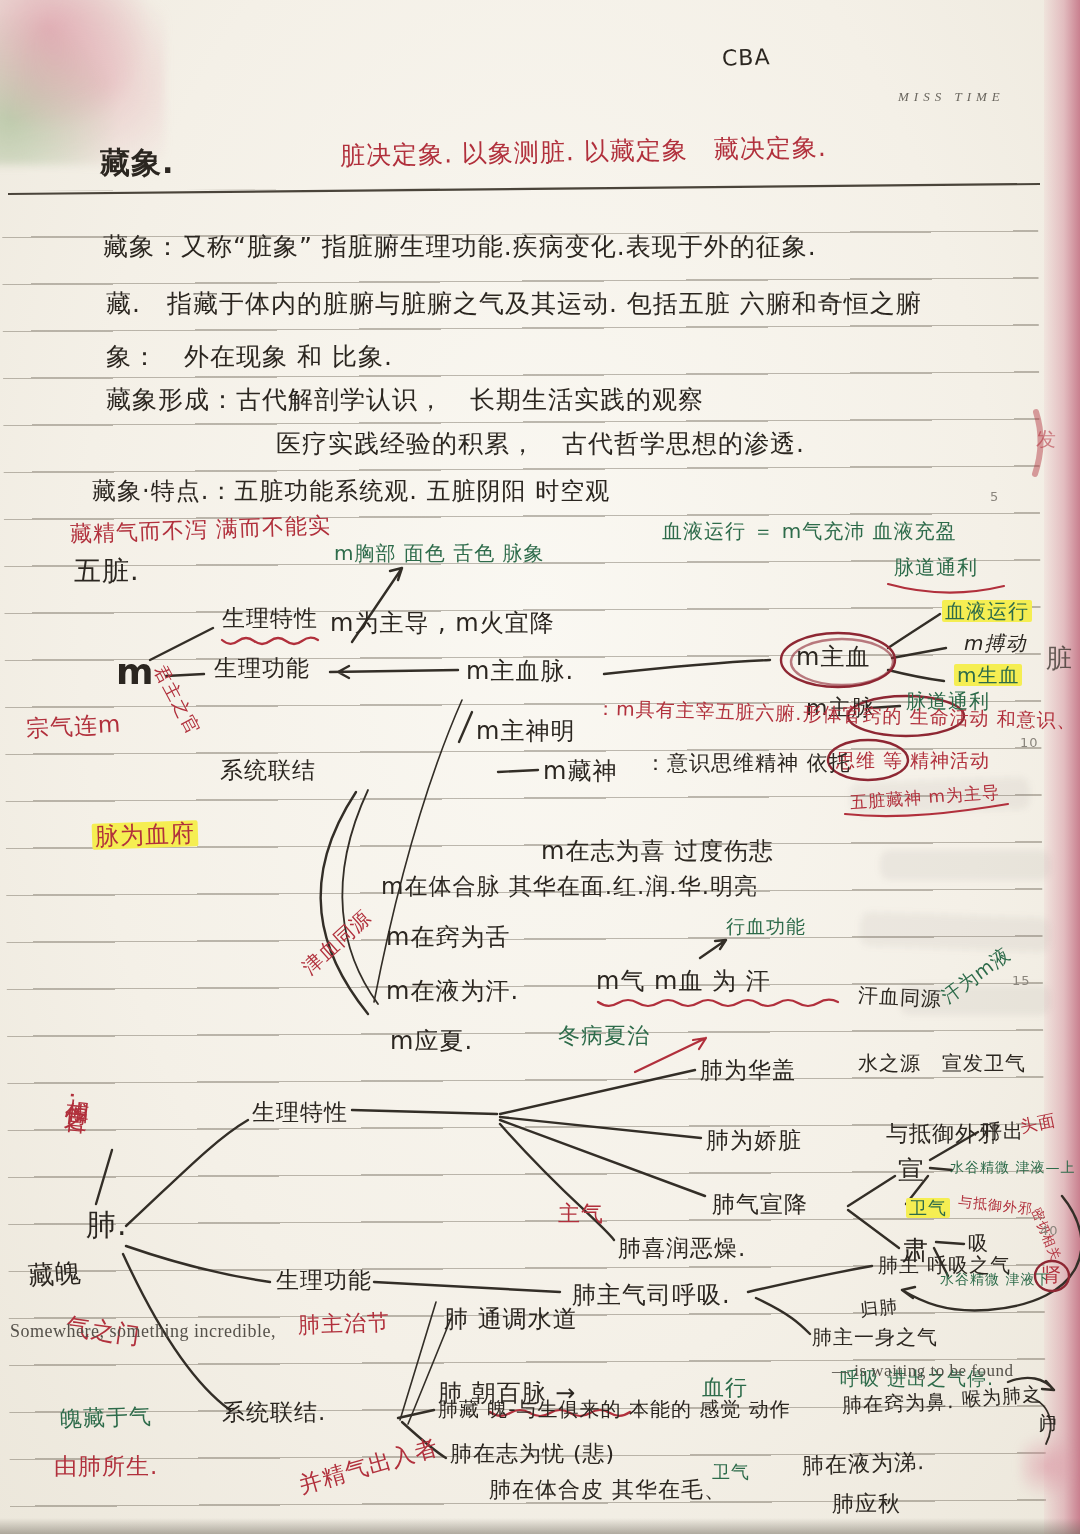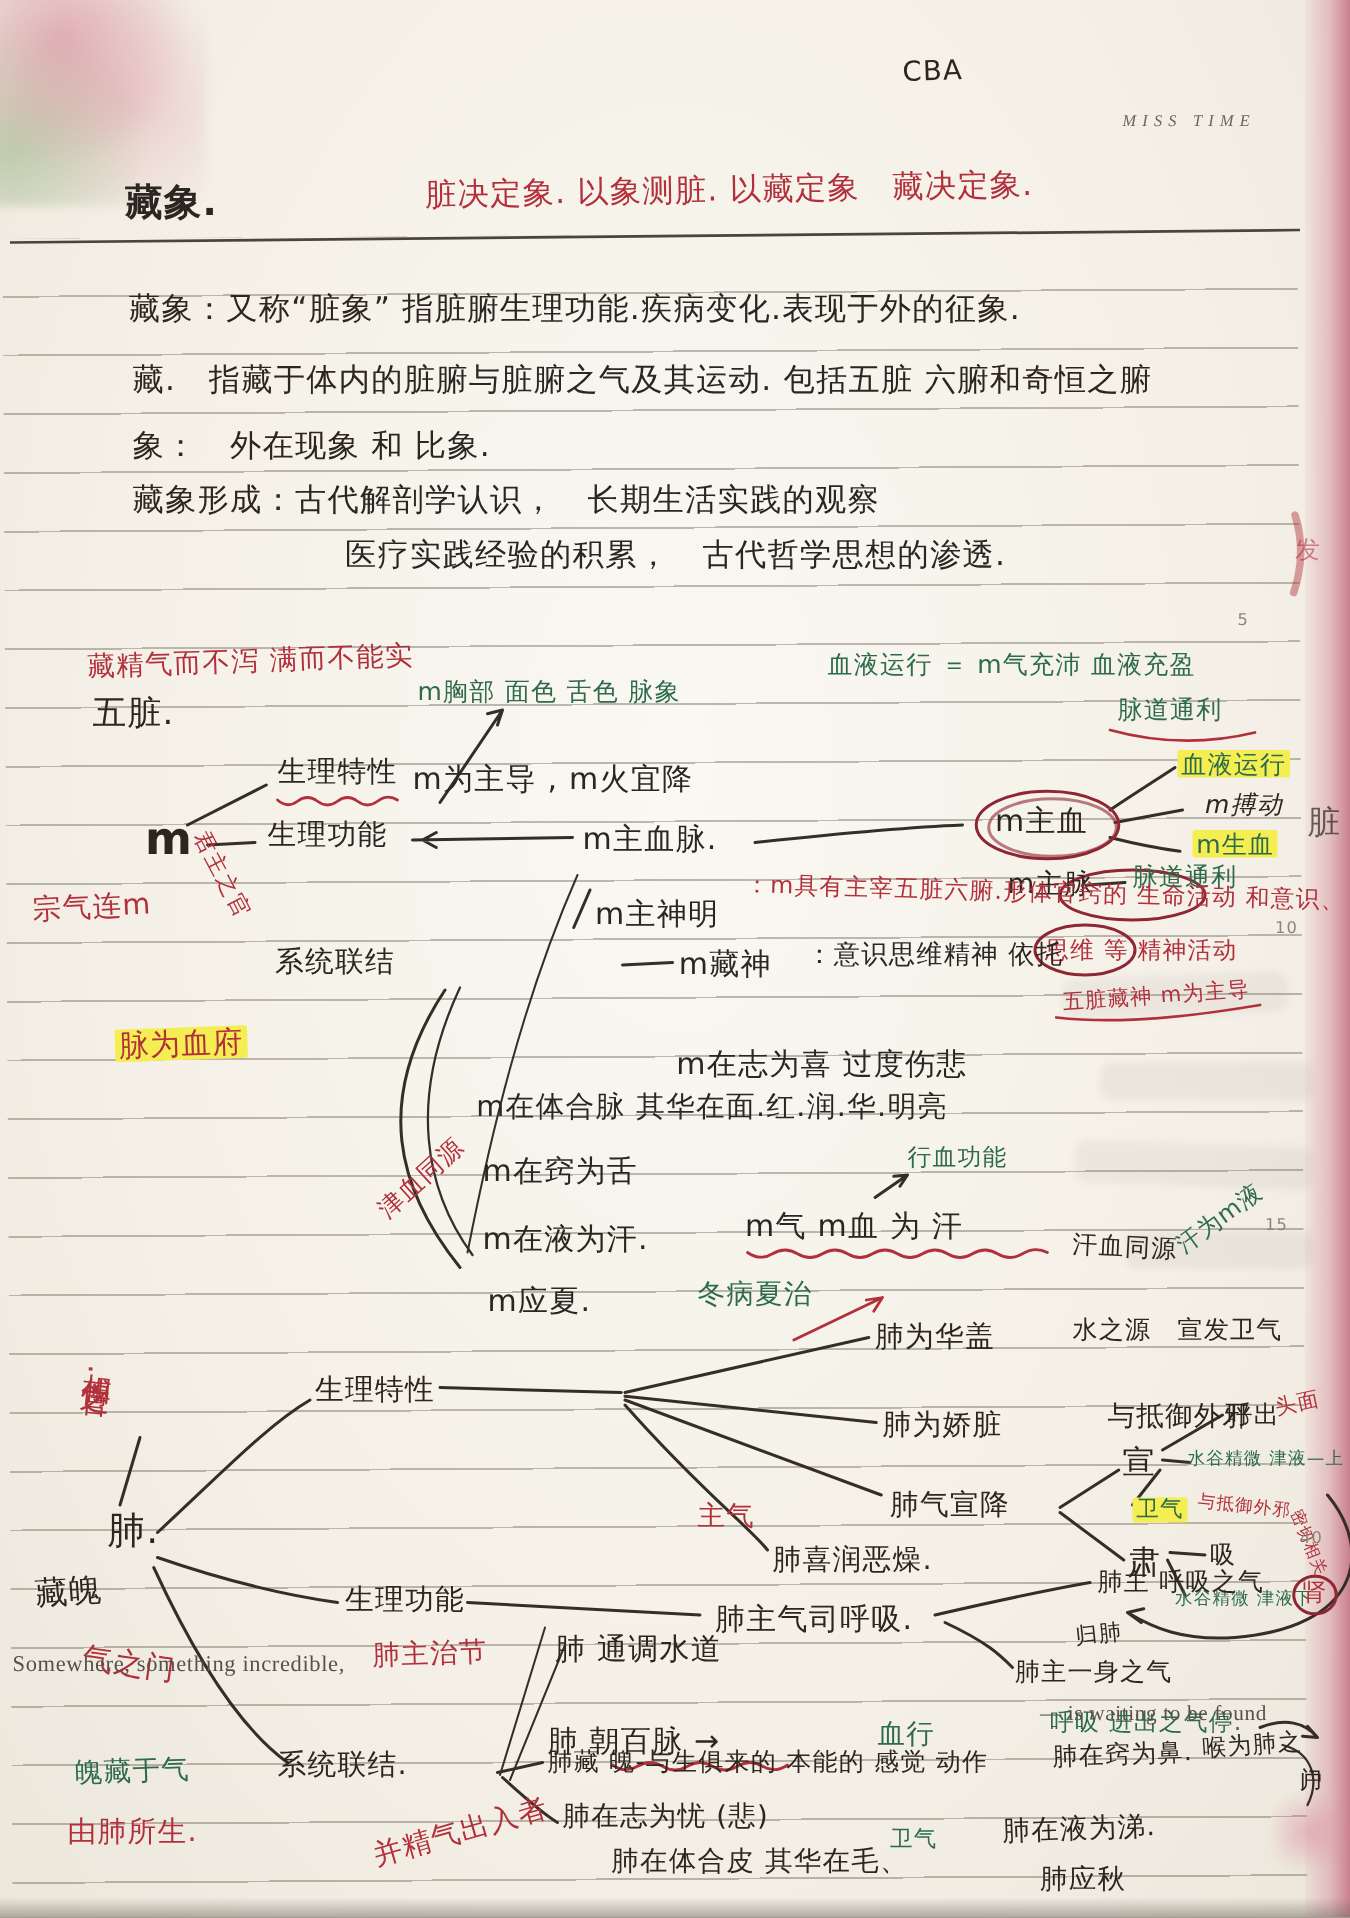--- a/index.html
+++ b/index.html
@@ -111,20 +111,21 @@
   <div class="t print" style="left:898px;top:90px;font-size:13px;letter-spacing:5px;font-style:italic;color:#6a665e;">MISS TIME</div>
 
   <div class="t" style="left:100px;top:146px;font-size:30px;font-weight:bold;">藏象.</div>
   <div class="t red" style="left:340px;top:138px;font-size:25px;transform:rotate(-1deg);">脏决定象. 以象测脏. 以藏定象　藏决定象.</div>
 
   <div class="t" style="left:103px;top:233px;font-size:25px;">藏象：又称“脏象” 指脏腑生理功能.疾病变化.表现于外的征象.</div>
   <div class="t" style="left:106px;top:290px;font-size:25px;">藏.　指藏于体内的脏腑与脏腑之气及其运动. 包括五脏 六腑和奇恒之腑</div>
   <div class="t" style="left:106px;top:386px;font-size:25px;">藏象形成：古代解剖学认识，　长期生活实践的观察</div>
   <div class="t" style="left:106px;top:343px;font-size:25px;">象：　外在现象 和 比象.</div>
   <div class="t" style="left:276px;top:430px;font-size:25px;">医疗实践经验的积累，　古代哲学思想的渗透.</div>
+  <div class="t" style="left:92px;top:478px;font-size:24px;">藏象·特点.：五脏功能系统观. 五脏阴阳 时空观</div>
   <div class="t red" style="left:70px;top:518px;font-size:22px;transform:rotate(-2deg);">藏精气而不泻 满而不能实</div>
   <div class="t" style="left:74px;top:556px;font-size:27px;">五脏.</div>
 
   <div class="t green" style="left:334px;top:542px;font-size:20px;">m胸部 面色 舌色 脉象</div>
   <div class="t green" style="left:662px;top:520px;font-size:20px;">血液运行 ＝ m气充沛 血液充盈</div>
   <div class="t green" style="left:894px;top:556px;font-size:20px;">脉道通利</div>
   <div class="t" style="left:222px;top:606px;font-size:23px;">生理特性</div>
   <div class="t" style="left:330px;top:610px;font-size:24px;">m为主导 , m火宜降</div>
   <div class="t" style="left:116px;top:652px;font-size:36px;font-weight:bold;">m</div>
   <div class="t red" style="left:168px;top:662px;font-size:18px;transform:rotate(62deg);transform-origin:left top;">君主之官</div>

